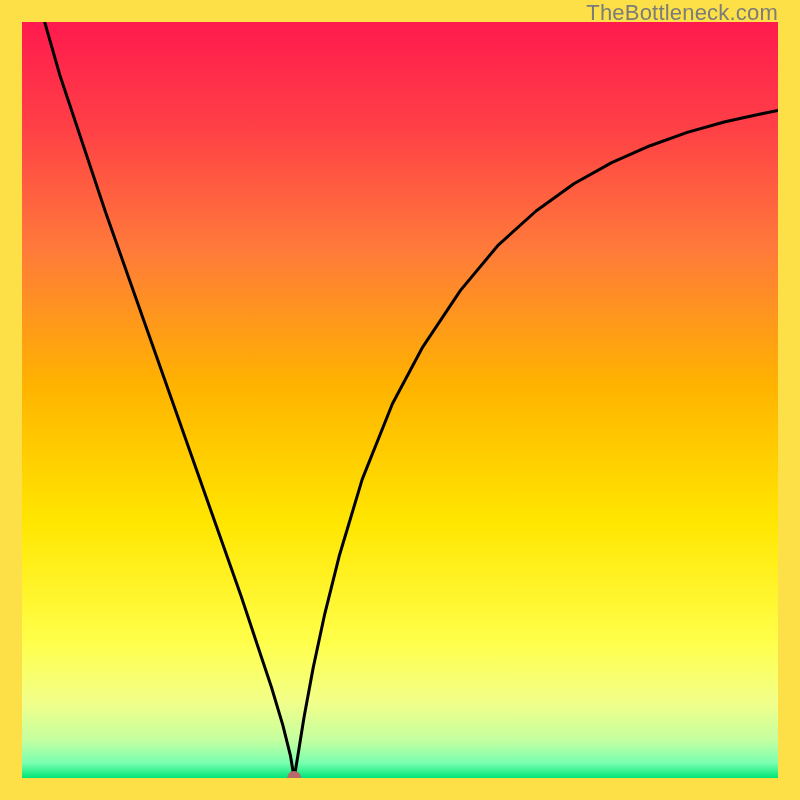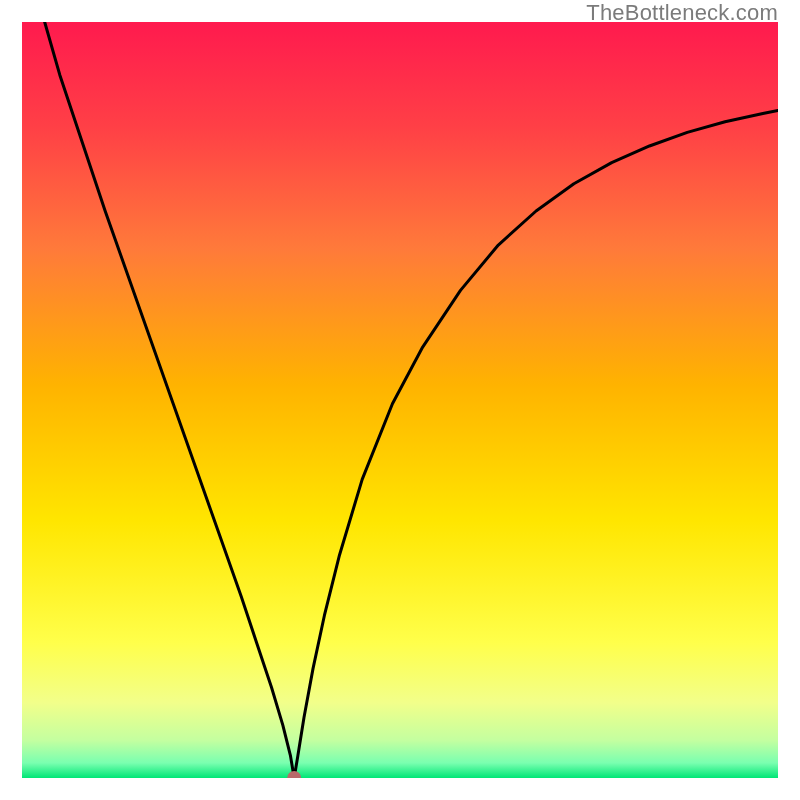--- a/index.html
+++ b/index.html
@@ -9,21 +9,21 @@
     height: 800px;
     background: #000000;
     overflow: hidden;
   }
   .frame {
     position: absolute;
     left: 0;
     top: 0;
     width: 800px;
     height: 800px;
-    background: #ffffff;
+    background: #fde047;
   }
   .plot-area {
     position: absolute;
     left: 22px;
     top: 22px;
     width: 756px;
     height: 756px;
   }
   .watermark {
     position: absolute;

